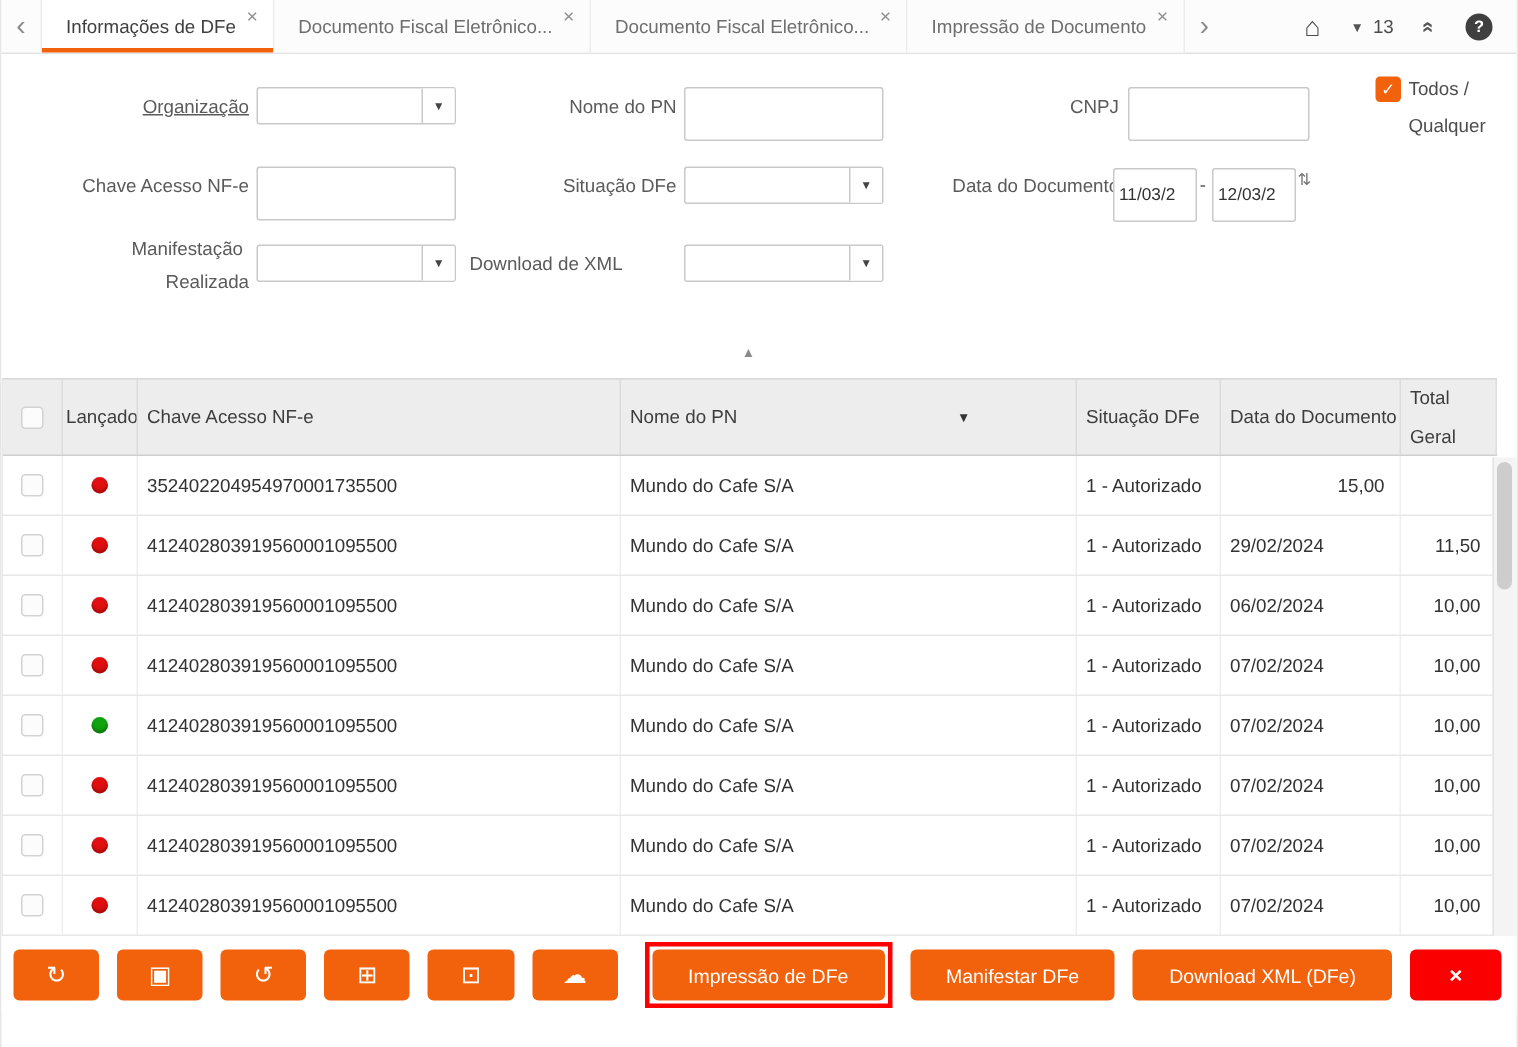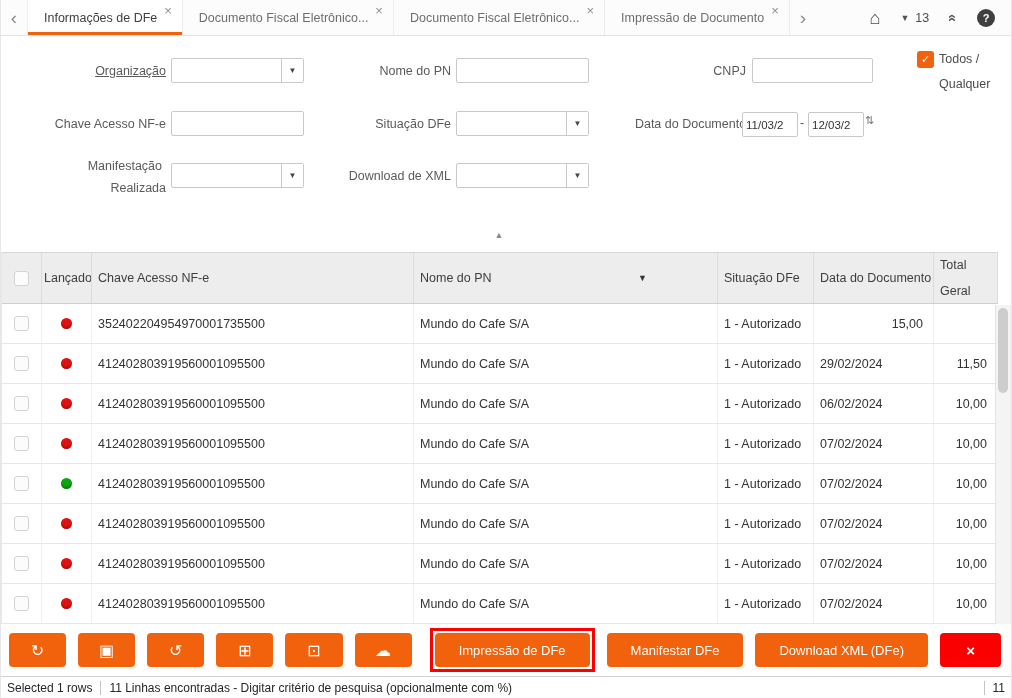--- a/index.html
+++ b/index.html
@@ -21,21 +21,21 @@
 .win-dd{display:flex;align-items:center;gap:6px;color:#4c4c4c;cursor:pointer;}
 .dd-arr{font-size:9px;color:#555;}
 .collapse-tabs{font-size:14px;color:#555;transform:rotate(90deg);cursor:pointer;font-weight:bold;}
 .help-ic{width:18px;height:18px;border-radius:50%;background:#3f3f3f;color:#fff;font-size:11px;font-weight:bold;display:flex;align-items:center;justify-content:center;cursor:pointer;}
 
 
 .filters{position:relative;height:216px;background:#fff;}
 .flabel{position:absolute;font-size:12.5px;color:#5a5a5a;text-align:right;line-height:16px;}
 .link{text-decoration:underline;cursor:pointer;}
 .req{color:#e00000;font-size:10px;vertical-align:top;margin-left:1px;}
-.tin{position:absolute;height:25px;border:1px solid #c9c9c9;border-radius:2px;background:#fff;font-family:"Liberation Sans",sans-serif;font-size:12px;padding:0 6px;color:#333;}
+.tin{position:absolute;height:36px;border:1px solid #c9c9c9;border-radius:2px;background:#fff;font-family:"Liberation Sans",sans-serif;font-size:12px;padding:0 6px;color:#333;}
 .combo{position:absolute;height:25px;display:flex;border:1px solid #c9c9c9;border-radius:2px;background:#fff;cursor:pointer;}
 .cbody{flex:1;}
 .cbtn{width:22px;border-left:1px solid #c9c9c9;display:flex;align-items:center;justify-content:center;font-size:8px;color:#444;background:#fff;cursor:pointer;}
 .chk{position:absolute;left:916px;top:15px;width:17px;height:17px;background:var(--accent,#f2610c);border-radius:3px;color:#fff;font-size:11px;display:flex;align-items:center;justify-content:center;cursor:pointer;}
 .chk-lab{position:absolute;left:938px;font-size:12.5px;color:#4c4c4c;text-align:left;cursor:pointer;}
 .dsep{position:absolute;left:797px;top:80px;color:#555;width:8px;text-align:center;}
 .spin{position:absolute;left:864px;top:79px;font-size:11px;color:#777;cursor:pointer;line-height:1;}
 .panel-collapse{position:absolute;left:0;width:996px;top:194px;text-align:center;font-size:9px;color:#8a8a8a;cursor:pointer;}
 
 
@@ -143,21 +143,21 @@
     <input class="tin" style="left: 807px; top: 76px; width: 56px; font-size: 11.5px; padding: 0px 3px;" value="12/03/2">
     <span class="spin">⇅</span>
 
     <div class="flabel" style="left:16px;top:122px;width:145px;">Manifestação</div>
     <div class="flabel" style="left:20px;top:144px;width:145px;">Realizada</div>
     <div class="combo" style="left:170px;top:127px;width:133px;">
       <span class="cbody"></span>
       <span class="cbtn">▼</span>
     </div>
 
-    <div class="flabel" style="left:300px;top:132px;width:150px;">Download de XML</div>
+    <div class="flabel" style="left:288px;top:132px;width:150px;text-align:center;">Download de XML</div>
     <div class="combo" style="left:455px;top:127px;width:133px;">
       <span class="cbody"></span>
       <span class="cbtn">▼</span>
     </div>
 
     <div class="panel-collapse">▲</div>
   </div>
 
   <div class="tablewrap">
     <div class="thead">
@@ -314,23 +314,14 @@
         <span>☁</span>
       </button>
     <span class="hlwrap">
       <button class="tbtn">Impressão de DFe</button>
     </span>
     <button class="tbtn">Manifestar DFe</button>
     <button class="tbtn">Download XML (DFe)</button>
     <button class="xbtn"><span>×</span></button>
   </div>
 
-  <div class="statusbar">
-    <span>Selected 1 rows</span>
-    <span class="vsep"></span>
-    <span>11 Linhas encontradas - Digitar critério de pesquisa (opcionalmente com %)</span>
-    <span class="sb-right">
-      <span class="vsep"></span>
-      <span>11</span>
-    </span>
-  </div>
 
 </div>
 
 </body></html>

